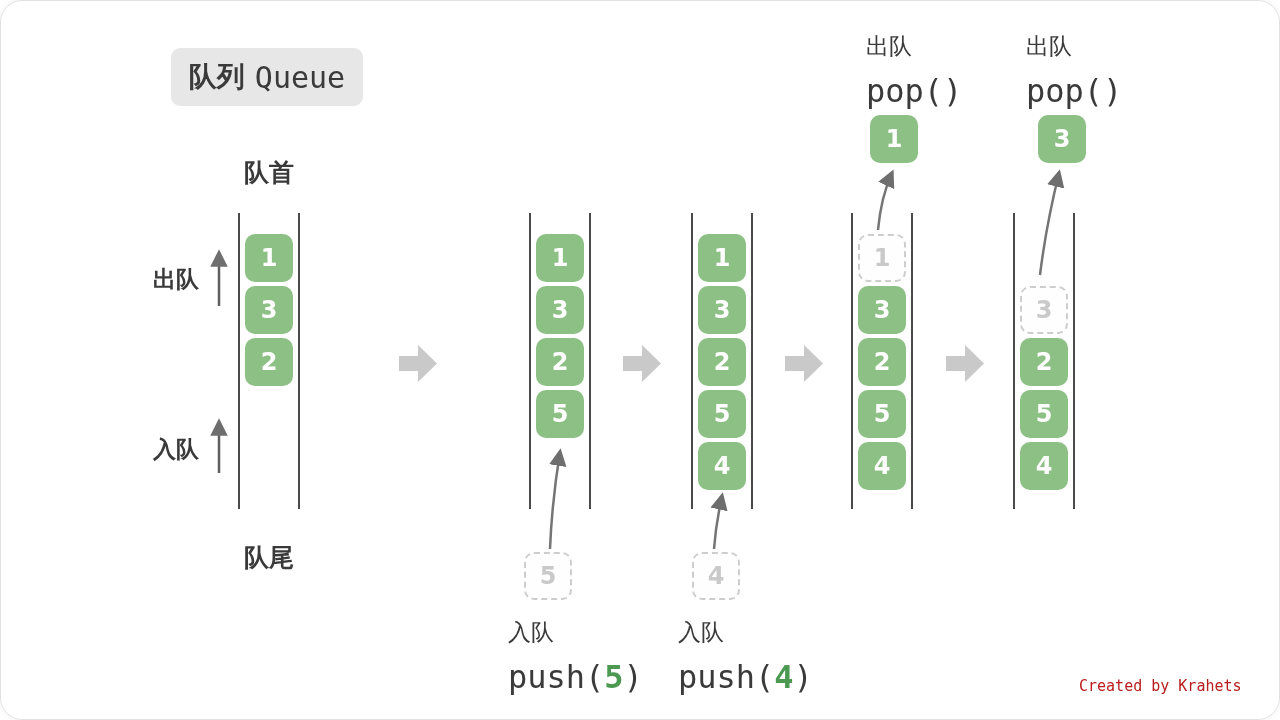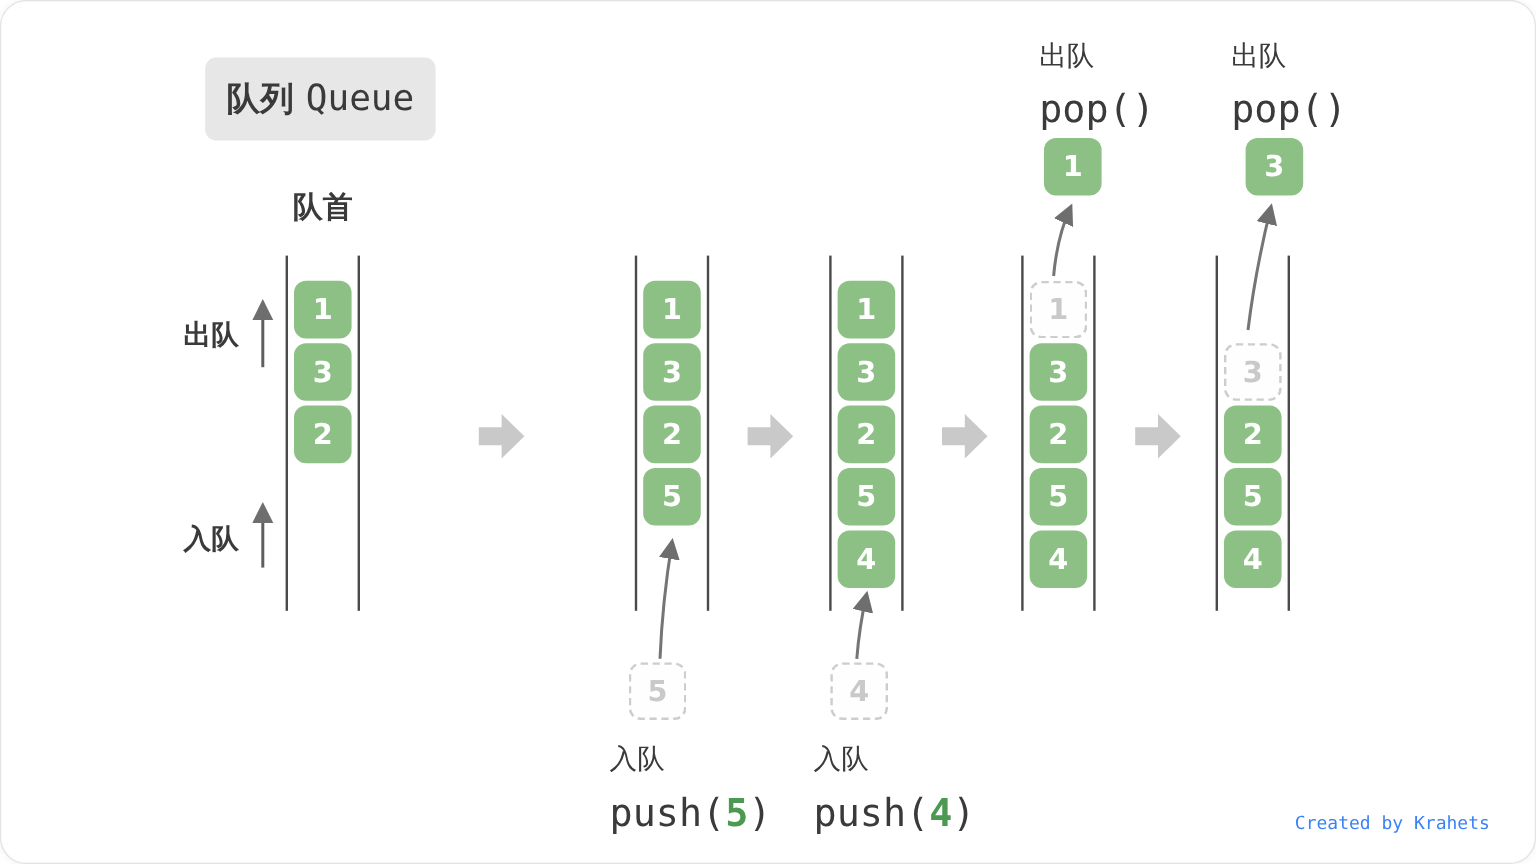--- a/index.html
+++ b/index.html
@@ -7,21 +7,21 @@
   body { font-family:"DejaVu Sans","Liberation Sans",sans-serif; }
 
   .canvas {
     position:relative; width:1280px; height:720px; background:#ffffff;
     border:1px solid #e2e2e2; border-radius:22px; overflow:hidden;
     box-shadow:0 0 6px rgba(0,0,0,0.06);
   }
 
   
   .title-badge {
-    position:absolute; left:170px; top:47px; width:192px; height:69px;
+    position:absolute; left:170px; top:47px; width:192px; height:58px;
     background:#e7e7e7; border-radius:9px;
     display:flex; align-items:center; justify-content:center; gap:10px;
     color:#3a3a3a;
   }
   .title-zh { font-size:28px; font-weight:700; }
   .title-en { font-size:30px; font-family:"DejaVu Sans Mono","Liberation Mono",monospace; }
 
   
   .lbl-front, .lbl-rear {
     position:absolute; left:207px; width:122px; text-align:center;
@@ -58,38 +58,39 @@
 
   
   .op-group { position:absolute; color:#3a3a3a; }
   .op-zh { font-size:23px; margin-bottom:10px; }
   .op-code { font-size:32px; font-family:"DejaVu Sans Mono","Liberation Mono",monospace; }
   .op-arg { color:#4C9A52; font-weight:700; }
 
   
   .watermark {
     position:absolute; left:1078px; top:676px; width:166px;
-    font-size:15px; color:#3b82f6;
+    font-size:15px; color:#b91c1c;
     font-family:"DejaVu Sans Mono","Liberation Mono",monospace;
     white-space:nowrap;
   }
 
   svg.overlay { position:absolute; left:0; top:0; pointer-events:none; }
 </style>
 </head>
 <body>
 
 <div class="canvas">
 
   <div class="title-badge">
     <span class="title-zh">队列</span>
     <span class="title-en">Queue</span>
   </div>
 
   <div class="lbl-front">队首</div>
+  <div class="lbl-rear">队尾</div>
 
   <div class="lbl-side lbl-dequeue">出队</div>
   <div class="lbl-side lbl-enqueue">入队</div>
 
   <div class="queue-col qc1"></div>
   <div class="queue-col qc2"></div>
   <div class="queue-col qc3"></div>
   <div class="queue-col qc4"></div>
   <div class="queue-col qc5"></div>
 

